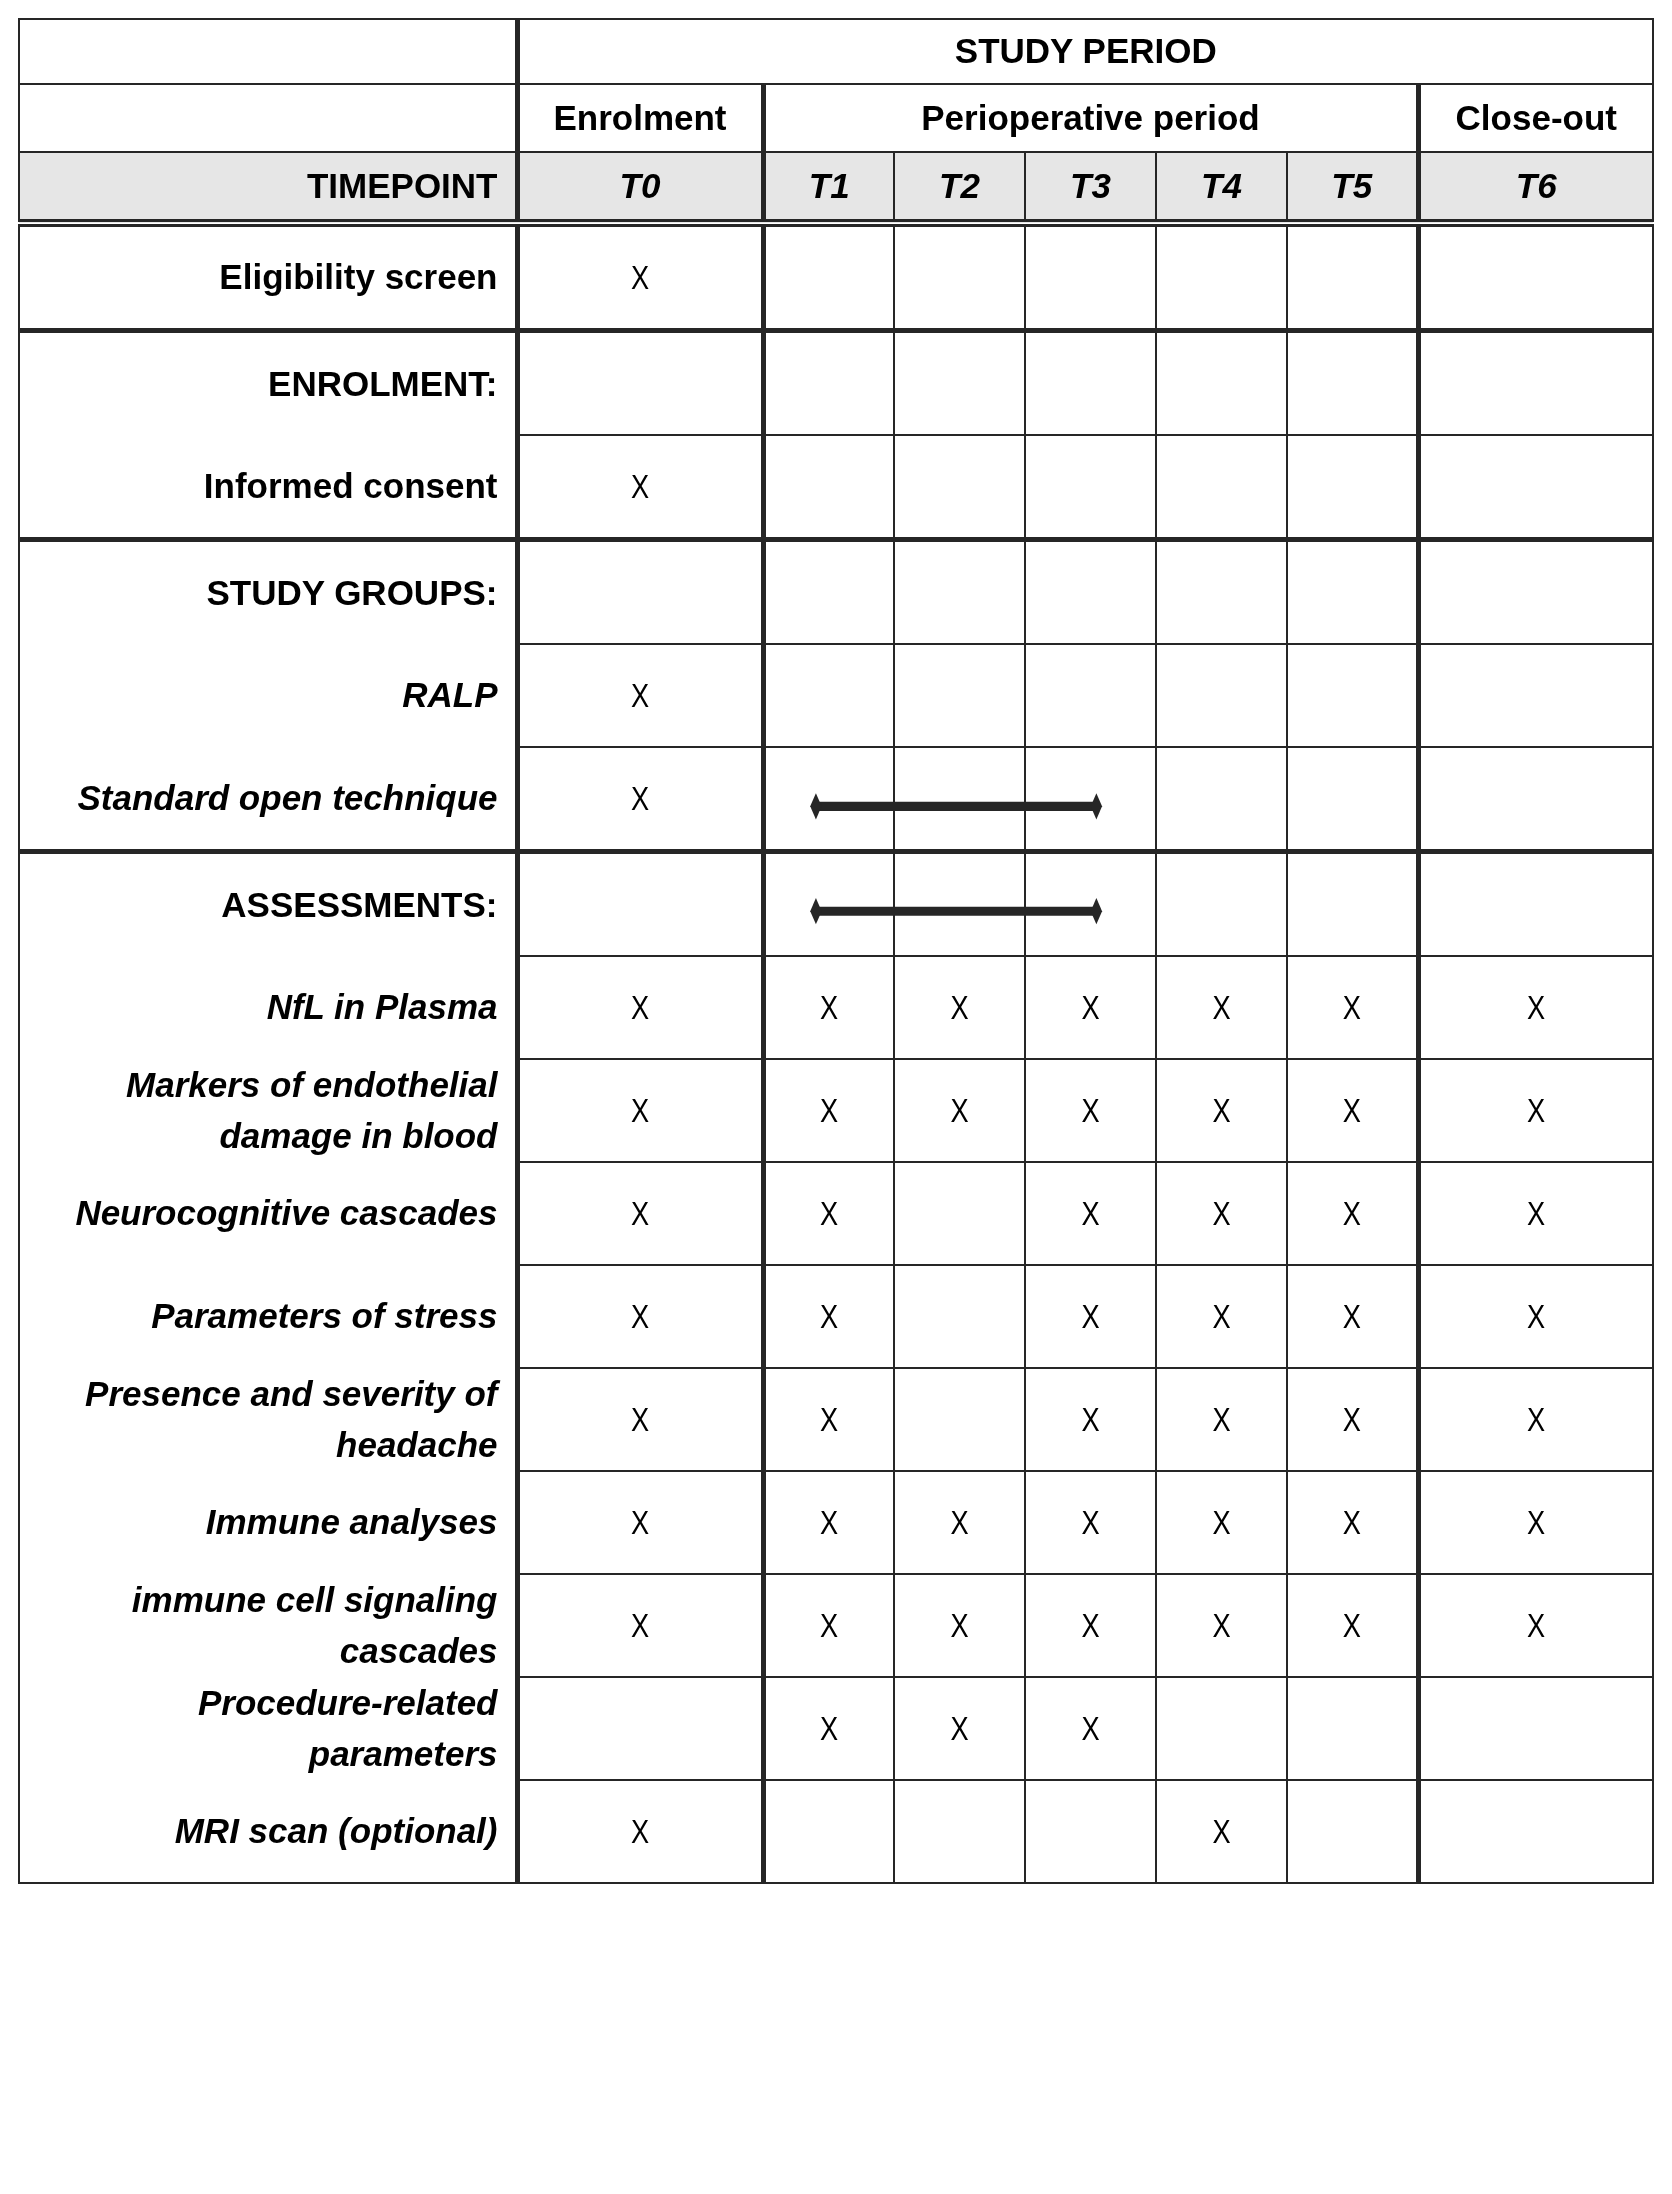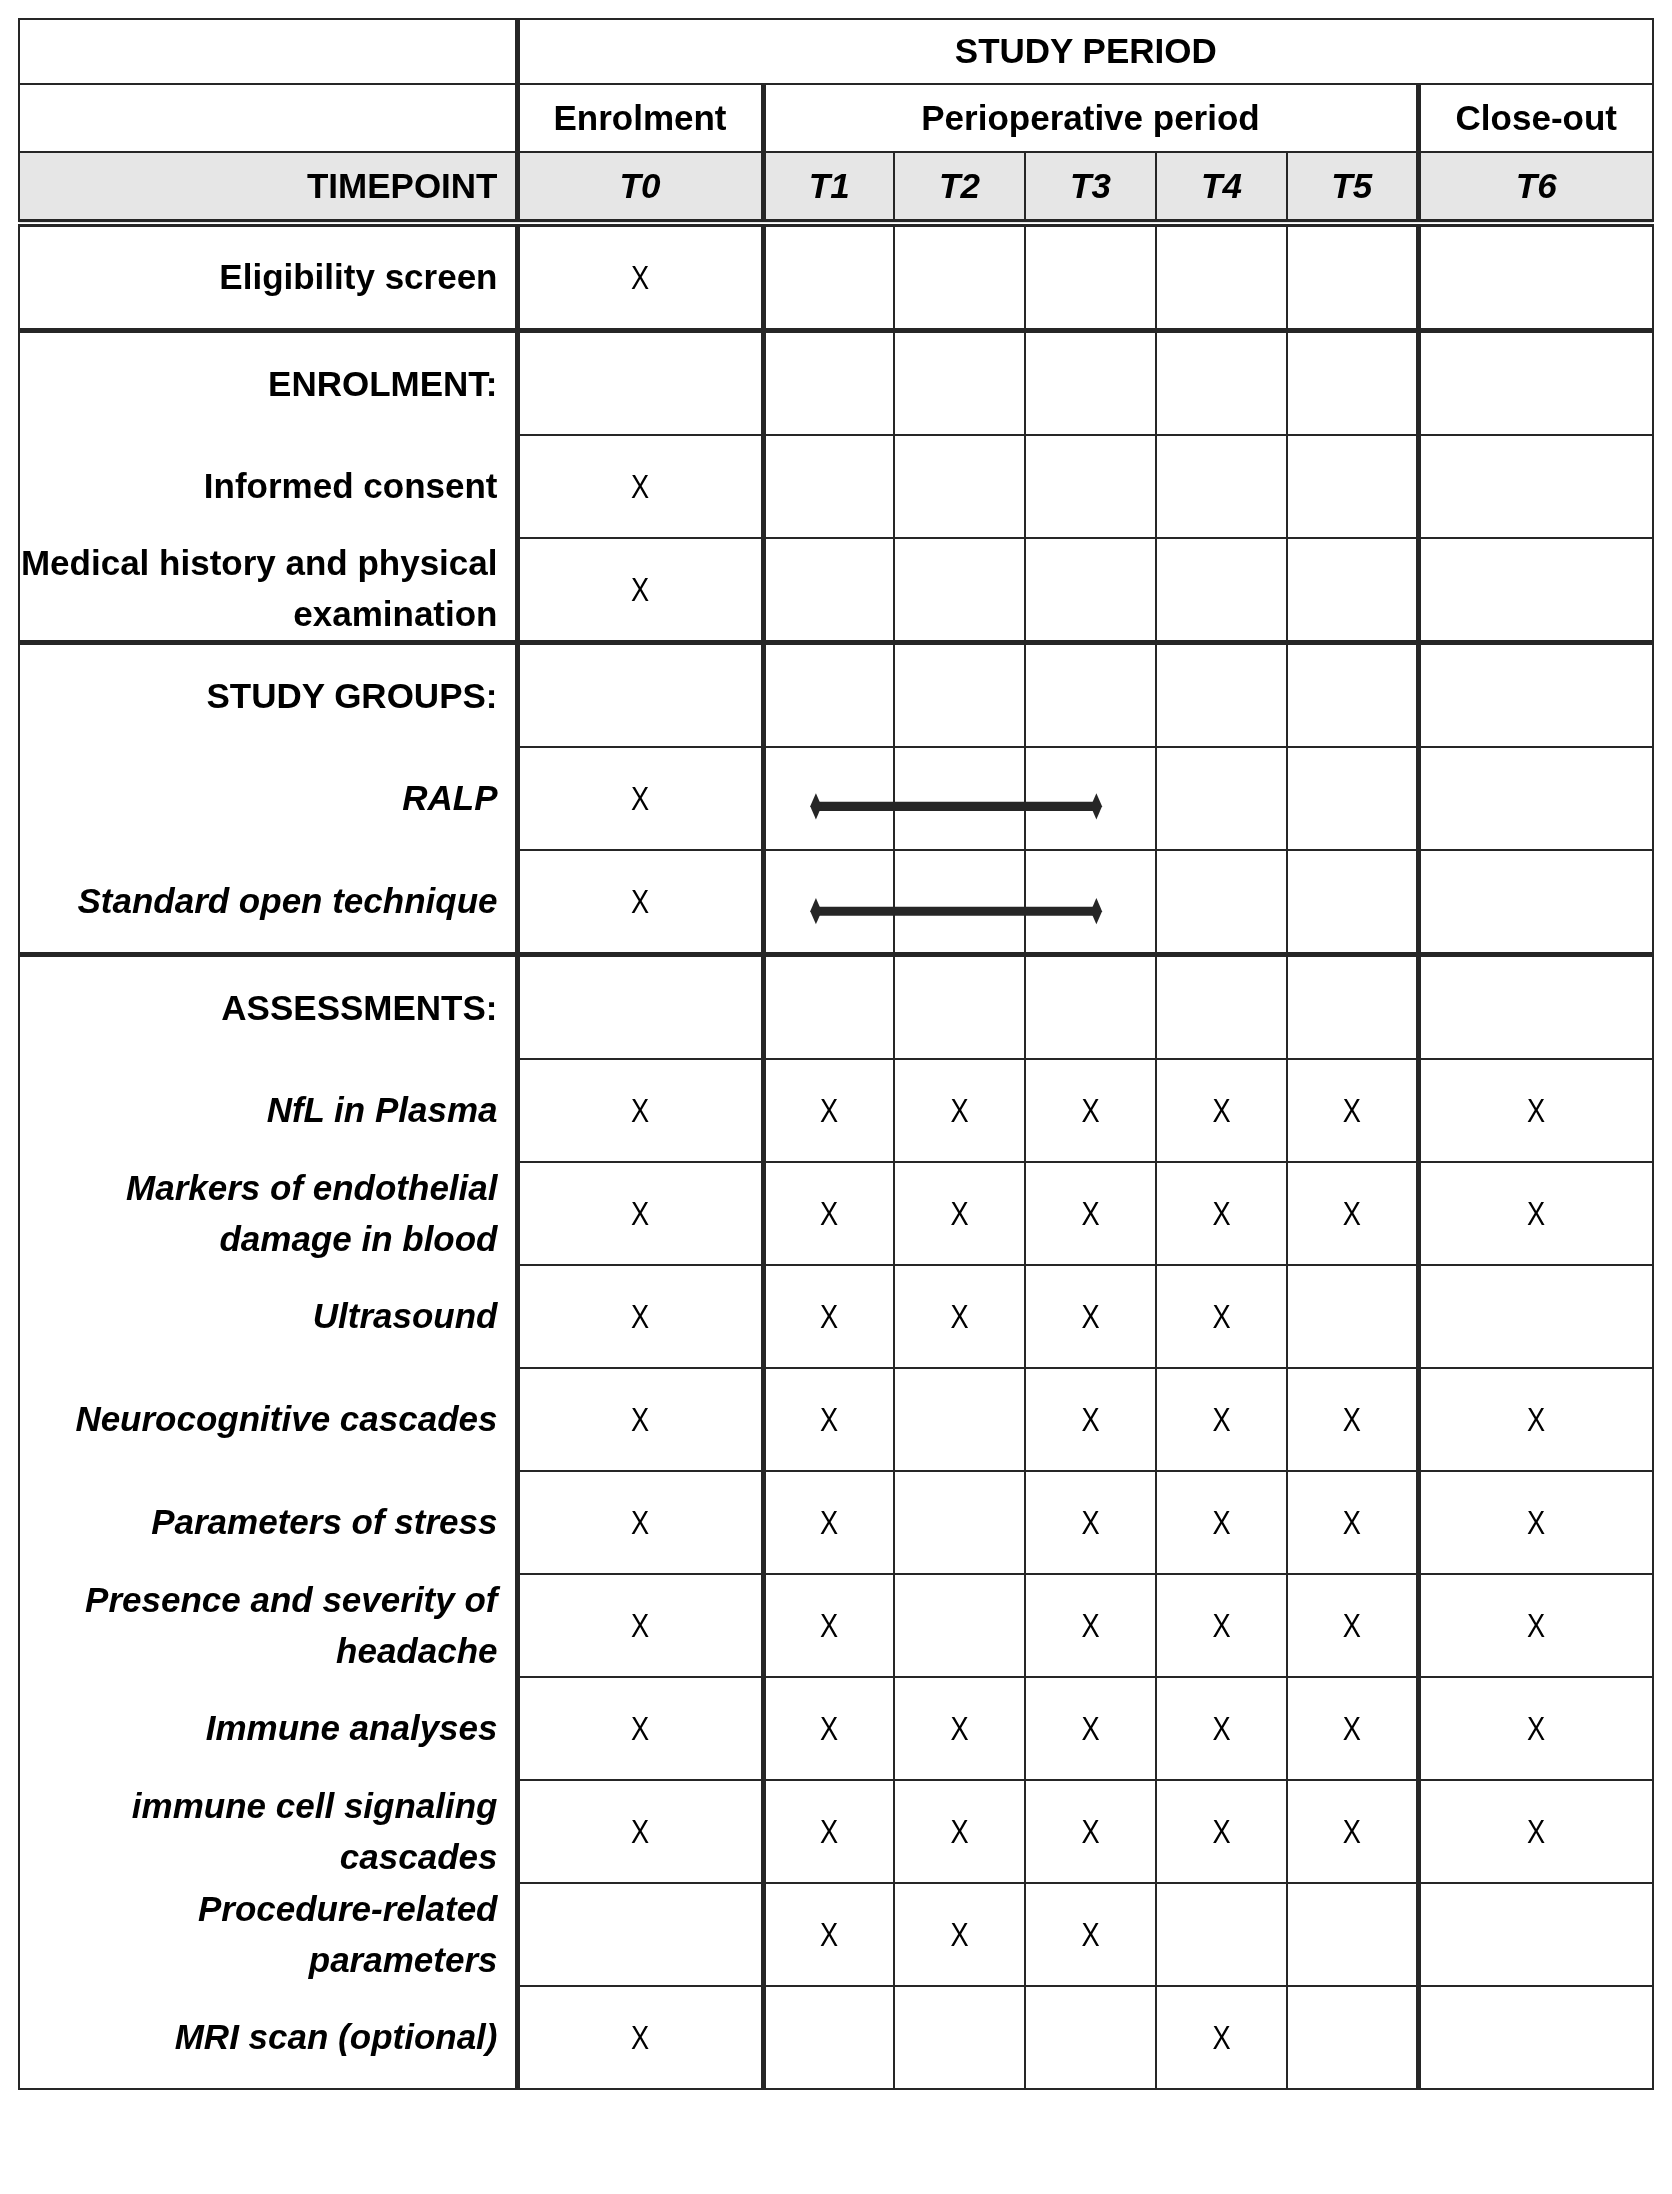--- a/index.html
+++ b/index.html
@@ -85,30 +85,20 @@
         <tr class="body">
           <td class="label thick-r" style="border-top: none; border-bottom: none;">Informed consent</td>
           <td class="mark thick-r">X</td>
           <td class="mark"></td>
           <td class="mark"></td>
           <td class="mark"></td>
           <td class="mark"></td>
           <td class="mark thick-r"></td>
           <td class="mark"></td>
         </tr>
-        <tr class="body">
-          <td class="label thick-r" style="border-top: none;">Medical history and physical examination</td>
-          <td class="mark thick-r">X</td>
-          <td class="mark"></td>
-          <td class="mark"></td>
-          <td class="mark"></td>
-          <td class="mark"></td>
-          <td class="mark thick-r"></td>
-          <td class="mark"></td>
-        </tr>
         <tr class="body section-top">
           <td class="label thick-r" style="border-bottom: none;">STUDY GROUPS:</td>
           <td class="thick-r"></td>
           <td></td>
           <td></td>
           <td></td>
           <td></td>
           <td class="thick-r"></td>
           <td></td>
         </tr>
@@ -154,30 +144,20 @@
         </tr>
         <tr class="body">
           <td class="label thick-r ital" style="border-top: none; border-bottom: none; margin-top: 26px;">Markers of endothelial damage in blood</td>
           <td class="mark thick-r">X</td>
           <td class="mark">X</td>
           <td class="mark">X</td>
           <td class="mark">X</td>
           <td class="mark">X</td>
           <td class="mark thick-r">X</td>
           <td class="mark">X</td>
-        </tr>
-        <tr class="body">
-          <td class="label thick-r ital" style="border-top: none; border-bottom: none;">Ultrasound</td>
-          <td class="mark thick-r">X</td>
-          <td class="mark">X</td>
-          <td class="mark">X</td>
-          <td class="mark">X</td>
-          <td class="mark">X</td>
-          <td class="mark thick-r"></td>
-          <td class="mark"></td>
         </tr>
         <tr class="body">
           <td class="label thick-r ital" style="border-top: none; border-bottom: none;">Neurocognitive cascades</td>
           <td class="mark thick-r">X</td>
           <td class="mark">X</td>
           <td class="mark"></td>
           <td class="mark">X</td>
           <td class="mark">X</td>
           <td class="mark thick-r">X</td>
           <td class="mark">X</td>

